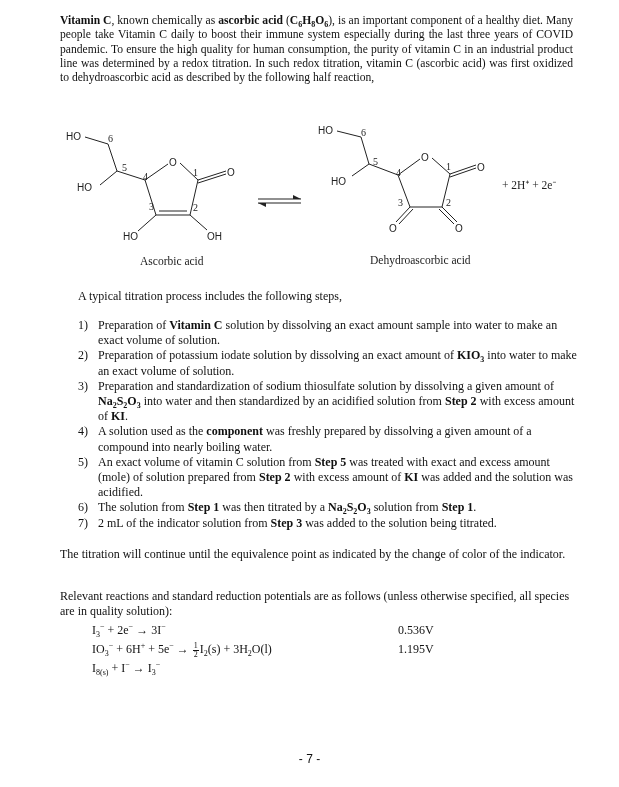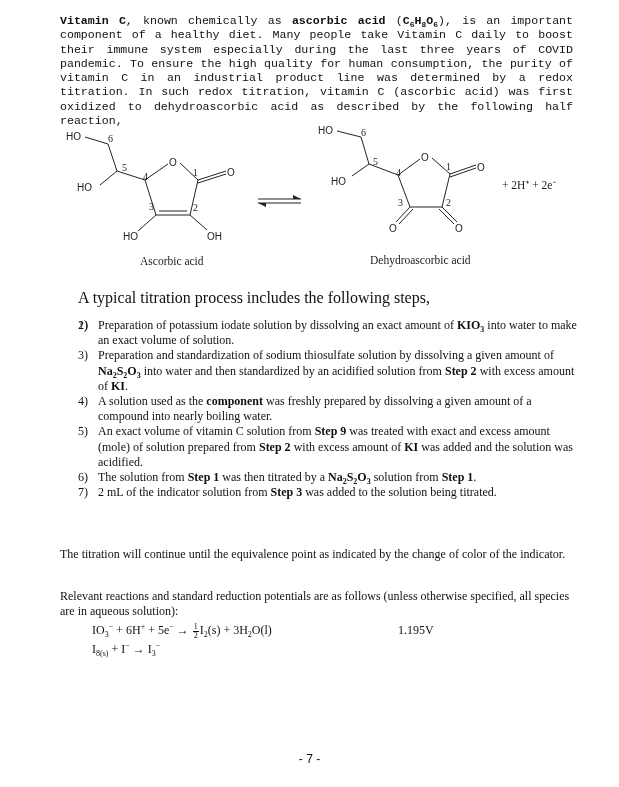--- a/index.html
+++ b/index.html
@@ -1,28 +1,28 @@
 <!DOCTYPE html>
 <html><head>
 <meta charset="utf-8">
 <style>
   html, body { margin: 0; padding: 0; background: #ffffff; }
   body { width: 619px; height: 787px; position: relative; overflow: hidden; color: #111; }
   #intro {
     position: absolute; left: 60px; top: 14px; width: 513px;
     font-size: 11.6px; line-height: 14.3px; text-align: justify;
-    font-family: Liberation Mono, monospace;
+    font-family: Liberation Serif, serif;
   }
   #scheme { position: absolute; left: 0; top: 118px; width: 617px; height: 160px; }
   #scheme svg text { font-family: "Liberation Sans", sans-serif; }
   #scheme svg .num { font-family: "Liberation Serif", serif; font-size: 10px; }
   #scheme svg .lbl { font-family: "Liberation Serif", serif; font-size: 11.5px; }
   #steps-intro {
     position: absolute; left: 78px; top: 289px;
-    font-family: "Liberation Serif", serif; font-size: 16px;
+    font-family: "Liberation Serif", serif; font-size: 12px;
   }
   #steps {
     position: absolute; left: 78px; top: 318px; width: 500px; margin: 0; padding: 0; list-style: none;
     font-family: "Liberation Serif", serif; font-size: 12px; line-height: 15.2px;
   }
   #steps li { position: relative; padding-left: 20px; }
   #steps li .n { position: absolute; left: 0; top: 0; }
   #closing {
     position: absolute; left: 60px; top: 547px; width: 513px;
     font-family: "Liberation Serif", serif; font-size: 12px; line-height: 14.5px; text-align: justify;
@@ -122,31 +122,32 @@
     <text x="389" y="114" font-size="10" fill="#222">O</text>
     <text x="455" y="114" font-size="10" fill="#222">O</text>
     <text x="370" y="146" class="lbl" fill="#222">Dehydroascorbic acid</text>
     <text x="502" y="71" class="lbl" fill="#222">+ 2H⁺  + 2e⁻</text>
   </svg>
 </div>
 
 <div id="steps-intro">A typical titration process includes the following steps,</div>
 
 <ol id="steps">
-    <li><span class="n">1)</span></li>
+    <li><span class="n">1)</span><span>Preparation of <b>Vitamin C</b> solution by dissolving an exact amount sample into water to make an exact volume of solution.</span></li>
     <li><span class="n">2)</span><span>Preparation of potassium iodate solution by dissolving an exact amount of <b>KIO<sub>3</sub></b> into water to make an exact volume of solution.</span></li>
     <li><span class="n">3)</span><span>Preparation and standardization of sodium thiosulfate solution by dissolving a given amount of <b>Na<sub>2</sub>S<sub>2</sub>O<sub>3</sub></b> into water and then standardized by an acidified solution from <b>Step 2</b> with excess amount of <b>KI</b>.</span></li>
     <li><span class="n">4)</span><span>A solution used as the <b>component</b> was freshly prepared by dissolving a given amount of a compound into nearly boiling water.</span></li>
-    <li><span class="n">5)</span><span>An exact volume of vitamin C solution from <b>Step 9</b> was treated with exact and excess amount (mole) of solution prepared from <b>Step 2</b> with excess amount of <b>KI</b> was added and the solution was acidified.</span></li>
+    <li><span class="n">5)</span><span>An exact volume of vitamin C solution from <b>Step 5</b> was treated with exact and excess amount (mole) of solution prepared from <b>Step 2</b> with excess amount of <b>KI</b> was added and the solution was acidified.</span></li>
     <li><span class="n">6)</span><span>The solution from <b>Step 1</b> was then titrated by a <b>Na<sub>2</sub>S<sub>2</sub>O<sub>3</sub></b> solution from <b>Step 1</b>.</span></li>
     <li><span class="n">7)</span><span>2 mL of the indicator solution from <b>Step 3</b> was added to the solution being titrated.</span></li>
   </ol>
 
 <div id="closing">The titration will continue until the equivalence point as indicated by the change of color of the indicator.</div>
 
-<div id="relevant">Relevant reactions and standard reduction potentials are as follows (unless otherwise specified, all species are in aqueous solution):</div>
+<div id="relevant">Relevant reactions and standard reduction potentials are as follows (unless otherwise specified, all species are in quality solution):</div>
 
 <div id="reactions">
+    <div class="rxn"><span>I<sub>3</sub><sup>−</sup> + 2e<sup>−</sup> → 3I<sup>−</sup></span><span class="pot">0.536V</span></div>
     <div class="rxn"><span>IO<sub>3</sub><sup>−</sup> + 6H<sup>+</sup> + 5e<sup>−</sup> → <span class="frac"><span class="num-top">1</span><span>2</span></span>I<sub>2</sub>(s) + 3H<sub>2</sub>O(l)</span><span class="pot">1.195V</span></div>
     <div class="rxn"><span>I<sub>8(s)</sub> + I<sup>−</sup> → I<sub>3</sub><sup>−</sup></span><span class="pot"></span></div>
   </div>
 
 <div id="page-number">- 7 -</div>
 
 </body></html>

